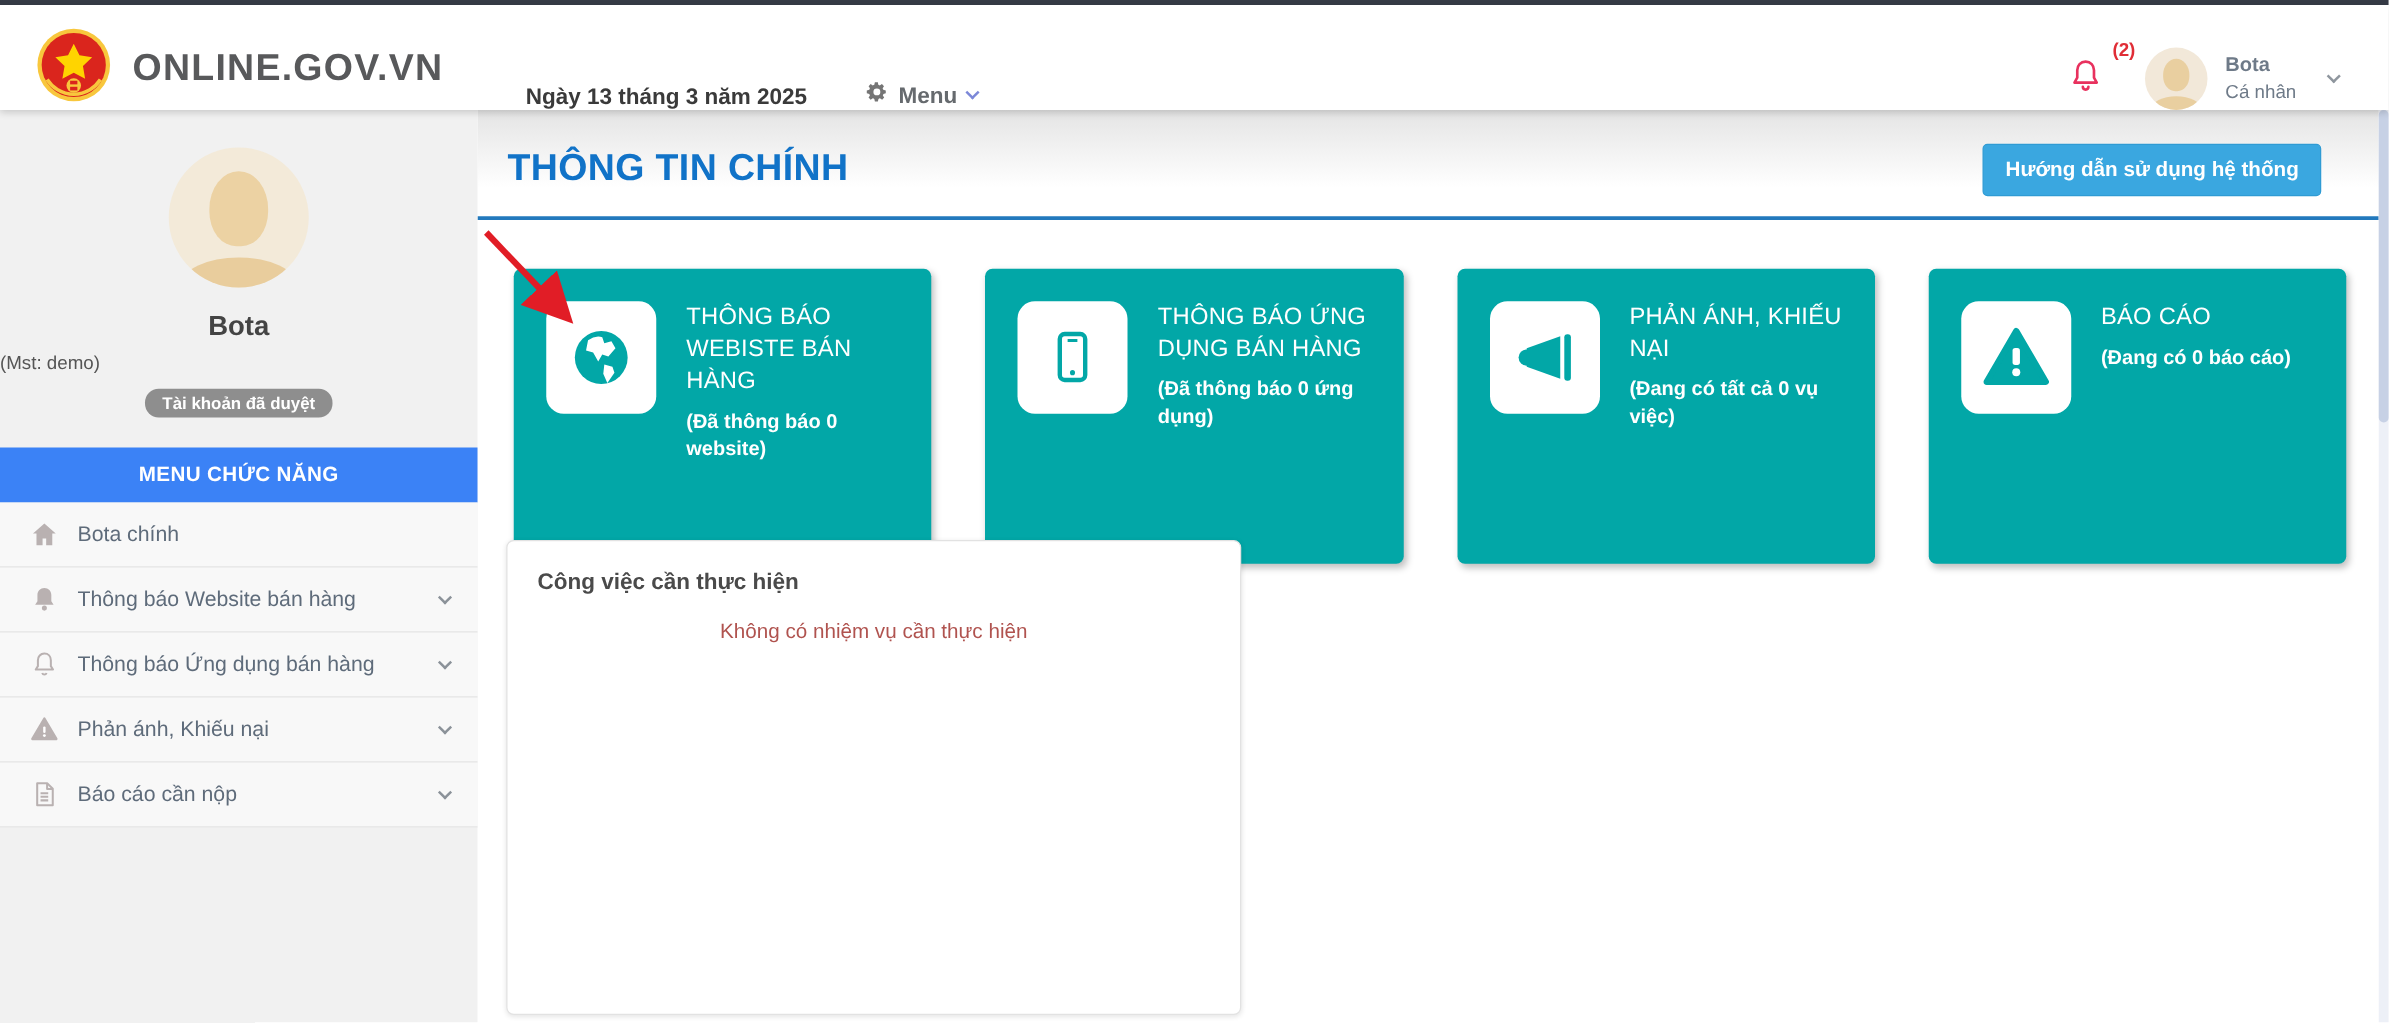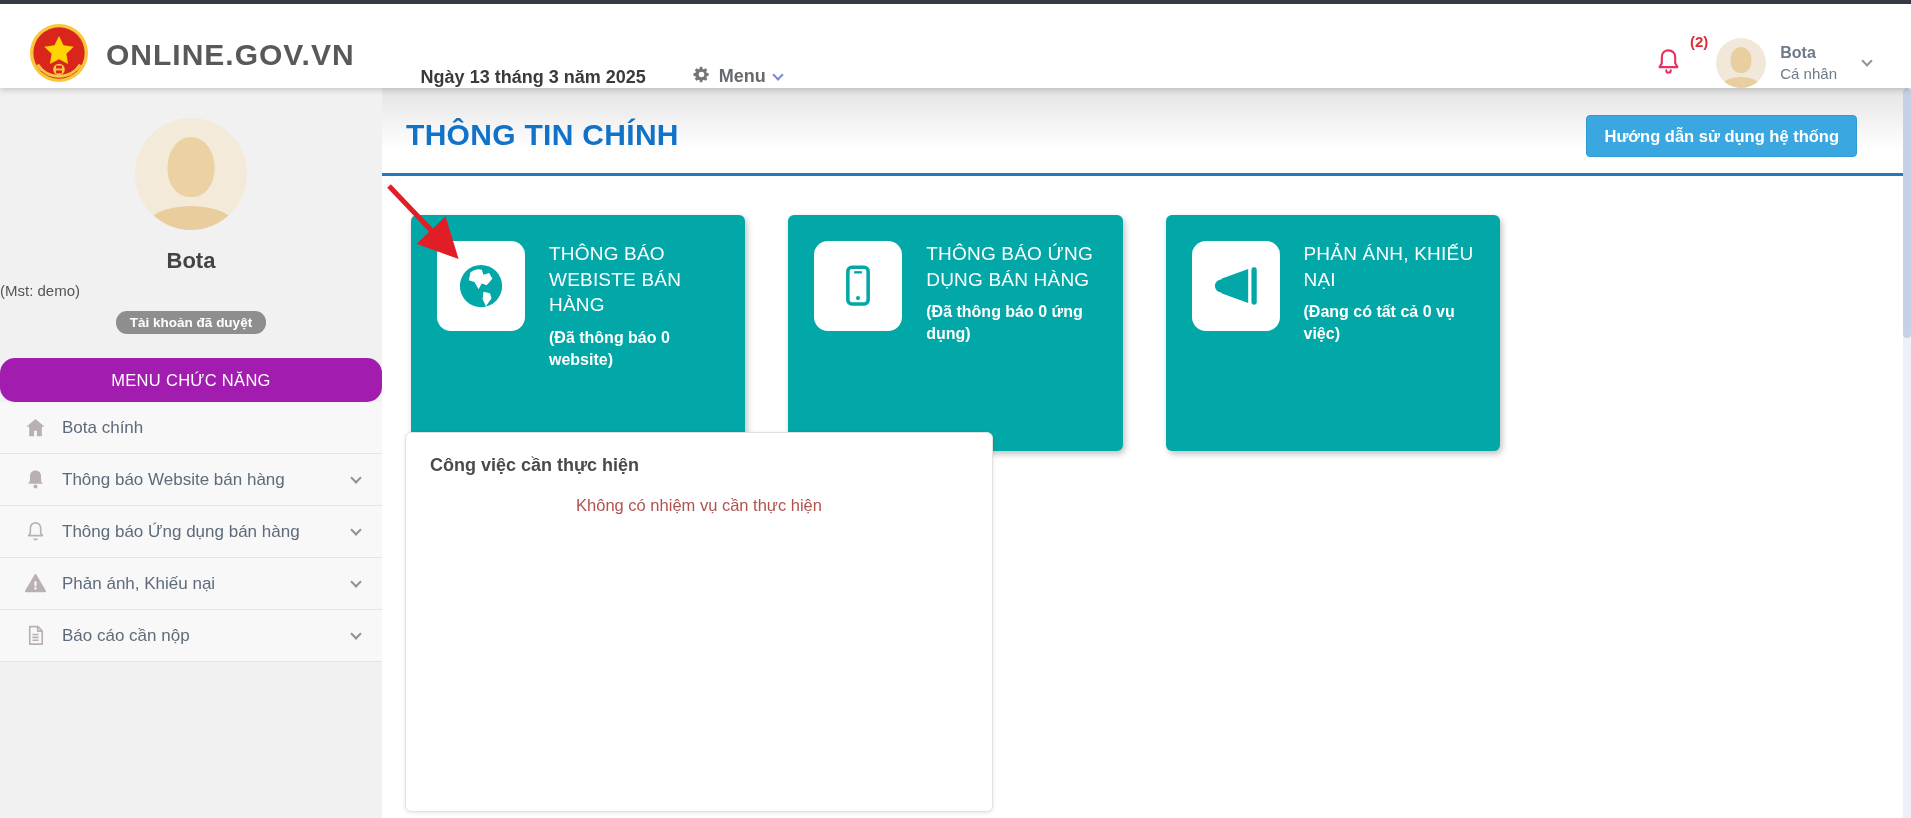--- a/index.html
+++ b/index.html
@@ -39,21 +39,21 @@
 
   
   .sidebar { position:absolute; left:0; top:88px; width:382px; bottom:0; background:#f1f1f1; z-index:5; }
   .sb-avatar { width:112px; height:112px; border-radius:50%; background:#f3ead9; margin:30px auto 0; position:relative; overflow:hidden; }
   .sb-avatar .head { position:absolute; left:50%; top:19px; transform:translateX(-50%); width:47px; height:60px; background:#ecd2a3; border-radius:50% 50% 46% 46%; }
   .sb-avatar .shoulders { position:absolute; left:50%; bottom:-20px; transform:translateX(-50%); width:92px; height:44px; background:#e9cd9d; border-radius:50% 50% 0 0; }
   .sb-name { text-align:center; font-size:22px; font-weight:bold; color:#444; margin-top:18px; }
   .sb-mst { font-size:15px; color:#555; margin-top:8px; }
   .sb-badge-row { text-align:center; margin-top:12px; }
   .sb-badge { display:inline-block; background:#8e8e8e; color:#fff; font-size:13.5px; font-weight:bold; padding:4px 14px; border-radius:11px; }
-  .sb-menu-header { margin-top:24px; height:44px; background:#a21caf; color:#fff; font-size:16.5px; font-weight:normal; display:flex; align-items:center; justify-content:center; letter-spacing:.3px;border-radius:15px; }
+  .sb-menu-header { margin-top:24px; height:44px; background:#3b82f6; color:#fff; font-size:16.5px; font-weight:bold; display:flex; align-items:center; justify-content:center; letter-spacing:.3px; }
   .sb-list { background:#f8f8f8; }
   .sb-item { height:52px; display:flex; align-items:center; padding:0 22px 0 22px; border-bottom:1px solid #e4e4e4; cursor:pointer; color:#5e6b7a; font-size:17px; }
   .sb-item .sb-icon { width:26px; display:flex; justify-content:center; margin-right:14px; flex:0 0 26px; }
   .sb-item .sb-label { flex:1; }
 
   
   .content { position:absolute; left:382px; top:88px; right:0; bottom:0; background:#fff; }
   .content::before { content:""; position:absolute; left:0; right:8px; top:0; height:62px;
     background:linear-gradient(#e4e4e4, rgba(255,255,255,0)); pointer-events:none; }
   .content-title { position:absolute; left:24px; top:30px; font-size:30px; font-weight:bold; color:#1173c8; letter-spacing:.3px; }
@@ -239,20 +239,33 @@
           <path d="M14 23 47 11v42L14 41z"></path>
           <rect x="51" y="9" width="6.5" height="46" rx="3"></rect>
         </svg>
       </div>
       <div class="card-text">
         <div class="card-title">PHẢN ÁNH, KHIẾU NẠI</div>
         <div class="card-sub">(Đang có tất cả 0 vụ việc)</div>
       </div>
     </div>
 
+    <div class="card">
+      <div class="card-iconbox">
+        <svg width="54" height="54" viewBox="0 0 64 64">
+          <path d="M32 7 60 55H4z" fill="#02a7a7" stroke="#02a7a7" stroke-width="6" stroke-linejoin="round"></path>
+          <rect x="28.5" y="23" width="7" height="16" rx="2.5" fill="#fff"></rect>
+          <circle cx="32" cy="46" r="3.8" fill="#fff"></circle>
+        </svg>
+      </div>
+      <div class="card-text">
+        <div class="card-title">BÁO CÁO</div>
+        <div class="card-sub">(Đang có 0 báo cáo)</div>
+      </div>
+    </div>
   </div>
 
   <svg class="arrow-overlay" viewBox="0 0 95 115">
     <defs>
       <marker id="ah" markerWidth="8" markerHeight="8" refX="5.5" refY="4" orient="auto">
         <polygon points="0 0, 8 4, 0 8" fill="#e11d26"></polygon>
       </marker>
     </defs>
     <line x1="7" y1="8" x2="68" y2="72" stroke="#e11d26" stroke-width="5" marker-end="url(#ah)"></line>
   </svg>

